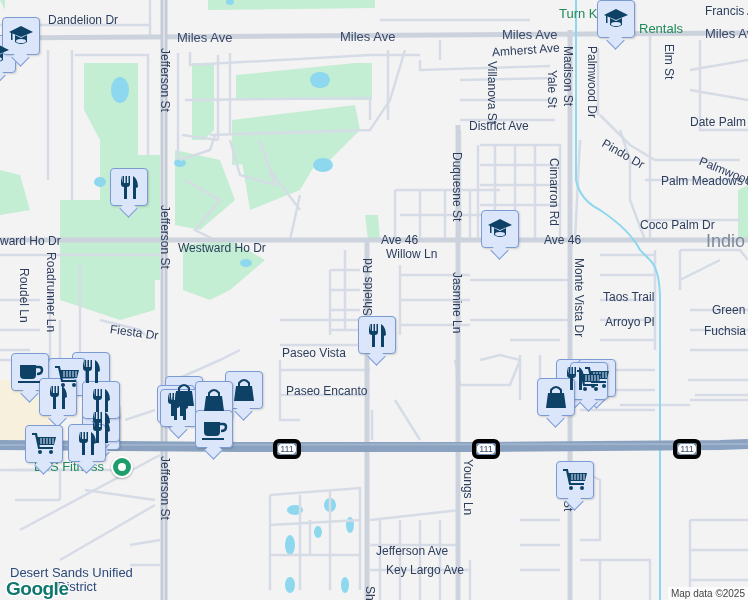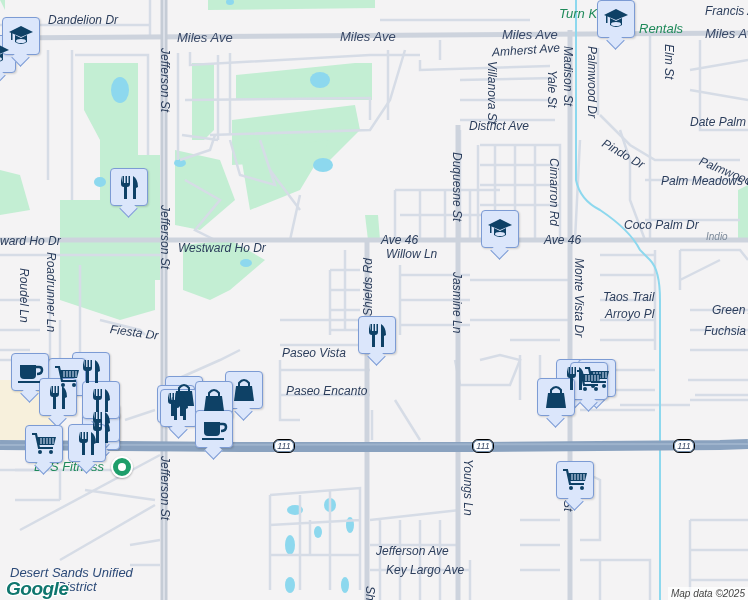--- a/index.html
+++ b/index.html
@@ -1,25 +1,25 @@
 <!DOCTYPE html>
 <html><head>
 <meta charset="utf-8">
 <style>
   html, body { margin:0; padding:0; }
   body { width:748px; height:600px; overflow:hidden; background:#f4f3f4; font-family:"Liberation Sans", sans-serif; }
-  #map { position:relative; width:748px; height:600px; overflow:hidden; background:#f4f3f4;font-style:italic; }
+  #map { position:relative; width:748px; height:600px; overflow:hidden; background:#f4f3f4; }
   #map svg.base { position:absolute; left:0; top:0; }
   .lbl { position:absolute; font-size:12px; color:#2c3e5c; white-space:nowrap; line-height:1; }
   .lbl.v { transform-origin:0 0; transform:rotate(90deg); }
   .lbl.big { font-size:13px; color:#3a4a68; }
-  .lbl.city { font-size:10px; color:#7d8a9a; }
+  .lbl.city { font-size:18px; color:#7d8a9a; }
   .lbl.green { color:#1f8a5a; font-size:13px; }
   .lbl.poi { color:#2c4a78; font-size:13px; }
-  .shield { position:absolute; width:20px; height:12px; border:1px solid #000000; background:#6f89a6; border-radius:6px; font-size:9px; color:#fff; text-align:center; line-height:12px; }
+  .shield { position:absolute; width:20px; height:12px; border:4px solid #000000; background:#6f89a6; border-radius:6px; font-size:9px; color:#fff; text-align:center; line-height:12px; }
   .shield span { display:block; background:#fff; color:#3a4a68; border-radius:5px; margin:0; border:1px solid #6f89a6; height:10px; line-height:10px; }
   .marker { position:absolute; width:36px; height:36px; background:#dbe6fb; border:1px solid #7c9bd4; border-radius:4px; box-shadow:1px 1px 2px rgba(0,0,0,0.15); cursor:pointer; }
   .marker::after { content:""; position:absolute; left:11px; bottom:-10px; width:12px; height:12px; background:#dbe6fb; border-right:1px solid #7c9bd4; border-bottom:1px solid #7c9bd4; transform:rotate(45deg); }
   .marker svg { position:absolute; left:4px; top:4px; width:28px; height:28px; z-index:2; }
   .google { position:absolute; left:6px; top:578px; font-size:19px; font-weight:bold; color:#0f766e; letter-spacing:-0.5px; text-shadow:-1px -1px 0 #fff,1px -1px 0 #fff,-1px 1px 0 #fff,1px 1px 0 #fff; }
   .attrib { position:absolute; right:0; bottom:0; font-size:10px; color:#444; background:rgba(255,255,255,0.7); padding:1px 3px;text-align:center; }
   .gpin { position:absolute; width:18px; height:18px; border-radius:50%; background:#1e9e6a; border:2px solid #fff; box-shadow:0 1px 2px rgba(0,0,0,0.3); }
   .gpin::after { content:""; position:absolute; left:5px; top:5px; width:8px; height:8px; border-radius:50%; background:#fff; }
 </style>
 </head>
@@ -154,35 +154,35 @@
   <div class="lbl v" style="left:574px;top:46px;">Madison St</div>
   <div class="lbl v" style="left:598px;top:46px;">Palmwood Dr</div>
   <div class="lbl v" style="left:675px;top:44px;">Elm St</div>
   <div class="lbl" style="left:690px;top:116px;">Date Palm A</div>
   <div class="lbl" style="left:469px;top:120px;">District Ave</div>
   <div class="lbl" style="left:606px;top:137px;transform:rotate(30deg);transform-origin:0 0;">Pindo Dr</div>
   <div class="lbl" style="left:702px;top:155px;transform:rotate(22deg);transform-origin:0 0;">Palmwood</div>
   <div class="lbl" style="left:661px;top:175px;">Palm Meadows Dr</div>
   <div class="lbl v" style="left:463px;top:152px;">Duquesne St</div>
   <div class="lbl v" style="left:560px;top:158px;">Cimarron Rd</div>
-  <div class="lbl" style="left:624px;top:219px;">Coco Palm Dr</div>
+  <div class="lbl" style="left:640px;top:219px;">Coco Palm Dr</div>
   <div class="lbl" style="left:0px;top:235px;">ward Ho Dr</div>
   <div class="lbl" style="left:178px;top:234px;margin-top:8px;">Westward Ho Dr</div>
   <div class="lbl v" style="left:171px;top:48px;">Jefferson St</div>
   <div class="lbl v" style="left:171px;top:205px;">Jefferson St</div>
   <div class="lbl v" style="left:171px;top:456px;">Jefferson St</div>
   <div class="lbl" style="left:381px;top:234px;">Ave 46</div>
   <div class="lbl" style="left:544px;top:234px;">Ave 46</div>
   <div class="lbl" style="left:386px;top:248px;">Willow Ln</div>
   <div class="lbl v" style="left:376px;top:266px;transform:rotate(-90deg);transform-origin:0 0;top:316px;left:362px;">Shields Rd</div>
   <div class="lbl v" style="left:376px;top:586px;">Sh</div>
   <div class="lbl v" style="left:463px;top:272px;">Jasmine Ln</div>
   <div class="lbl v" style="left:585px;top:258px;">Monte Vista Dr</div>
   <div class="lbl" style="left:603px;top:291px;">Taos Trail</div>
-  <div class="lbl" style="left:605px;top:308px;">Arroyo Pl</div>
+  <div class="lbl" style="left:605px;top:316px;">Arroyo Pl</div>
   <div class="lbl" style="left:712px;top:304px;">Green A</div>
   <div class="lbl" style="left:704px;top:325px;">Fuchsia A</div>
   <div class="lbl v" style="left:57px;top:252px;">Roadrunner Ln</div>
   <div class="lbl v" style="left:30px;top:268px;">Roudel Ln</div>
   <div class="lbl" style="left:111px;top:323px;transform:rotate(8deg);transform-origin:0 0;">Fiesta Dr</div>
   <div class="lbl" style="left:282px;top:347px;">Paseo Vista</div>
   <div class="lbl" style="left:286px;top:385px;">Paseo Encanto</div>
   <div class="lbl v" style="left:474px;top:459px;">Youngs Ln</div>
   <div class="lbl" style="left:376px;top:545px;">Jefferson Ave</div>
   <div class="lbl" style="left:386px;top:564px;">Key Largo Ave</div>

